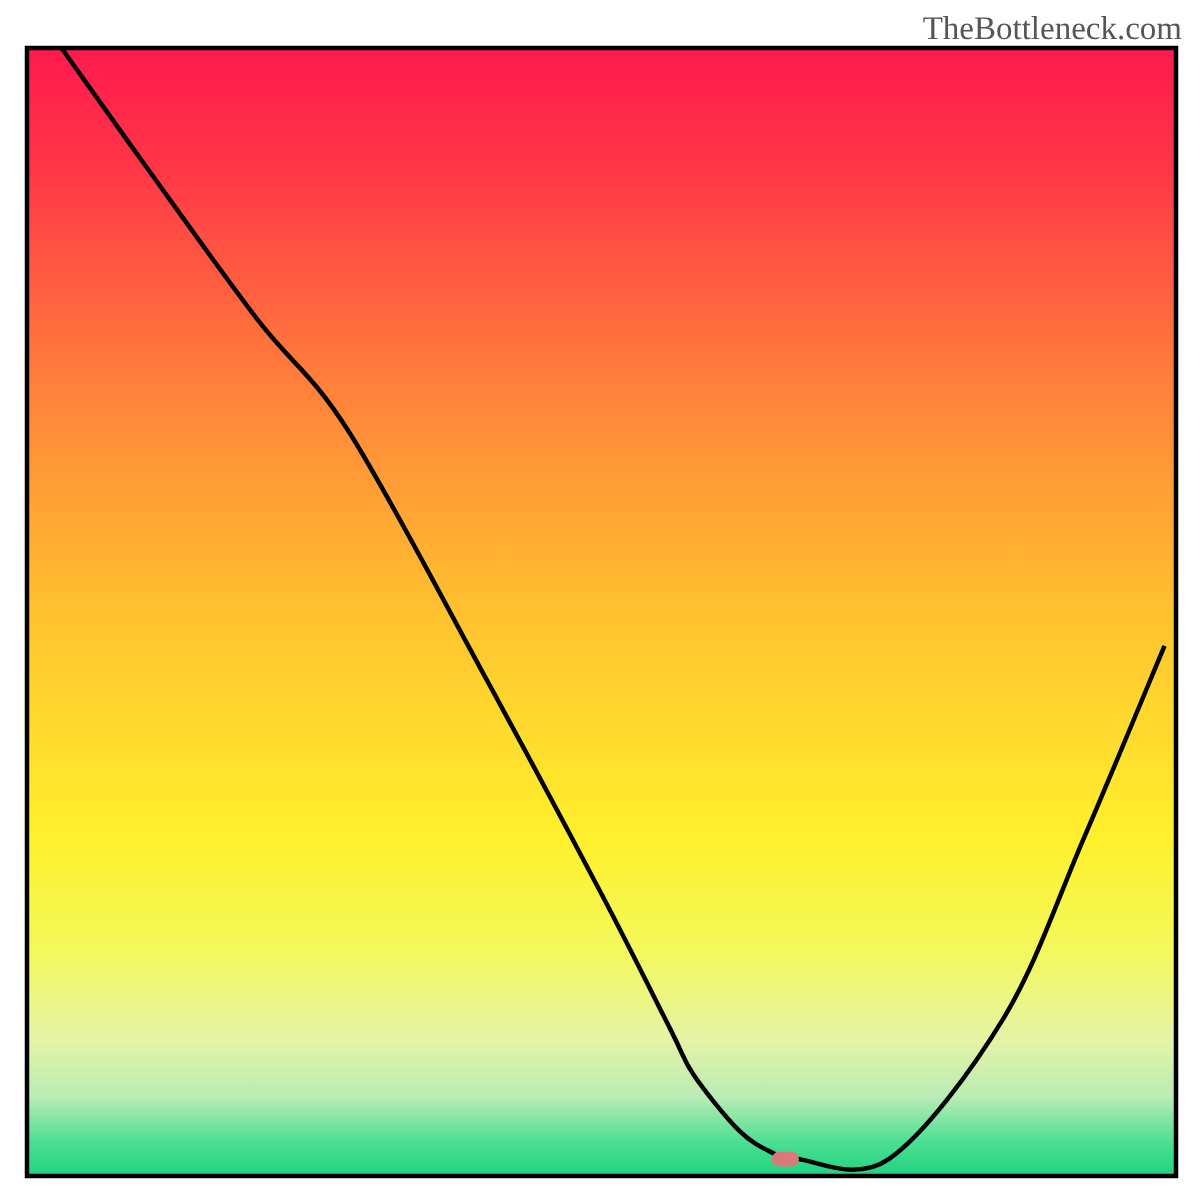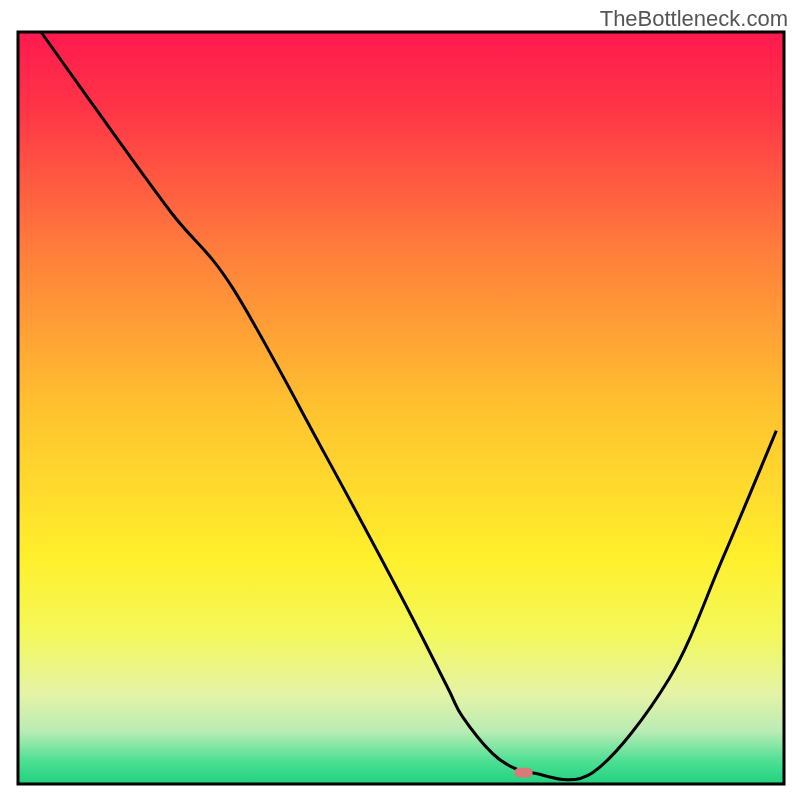--- a/index.html
+++ b/index.html
@@ -13,21 +13,21 @@
   }
   .chart-container {
     position: relative;
     width: 800px;
     height: 800px;
   }
   .watermark {
     position: absolute;
     top: 6px;
     right: 12px;
-    font-family: Liberation Sans, sans-serif;
+    font-family: Liberation Serif, serif;
     font-size: 22px;
     color: #555555;
     z-index: 10;
   }
   svg {
     display: block;
   }
 </style>
 </head>
 <body>

